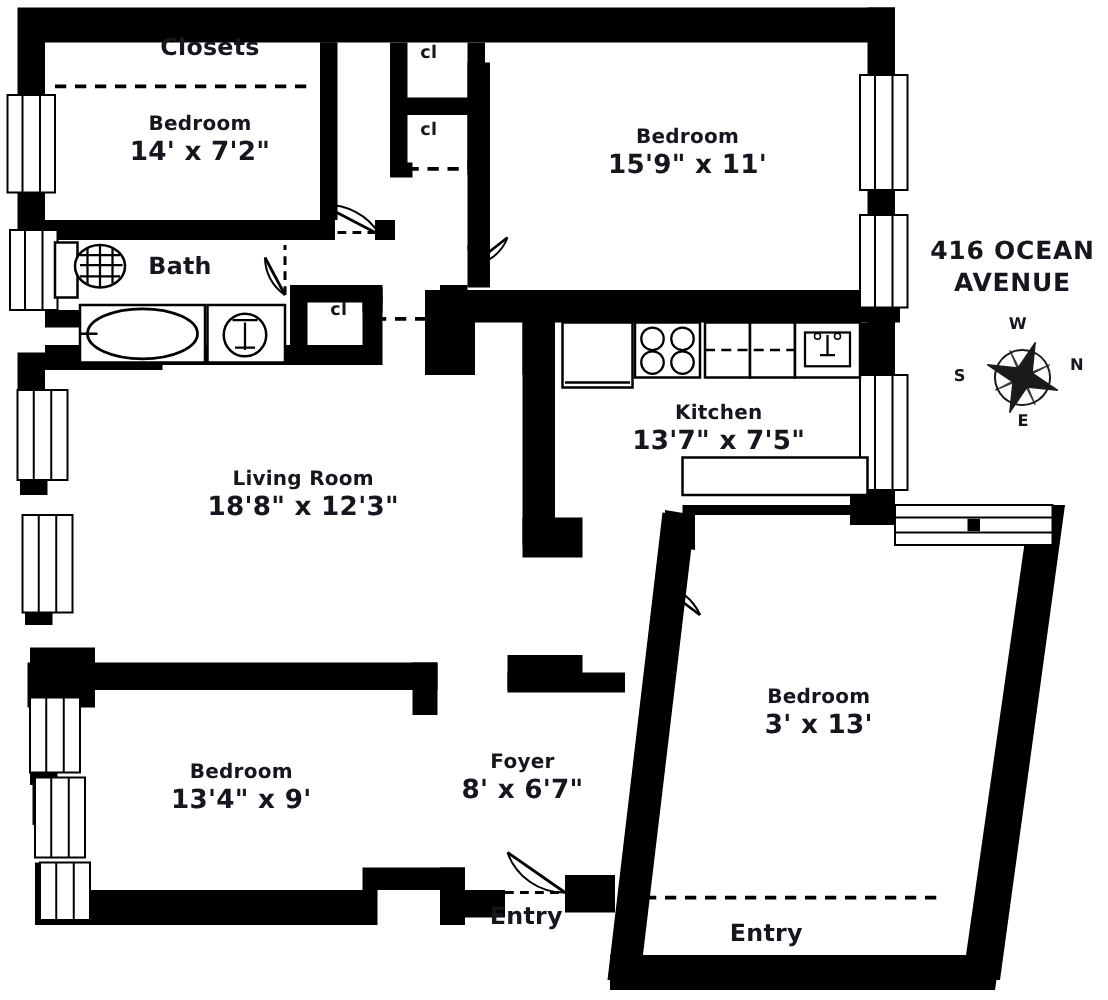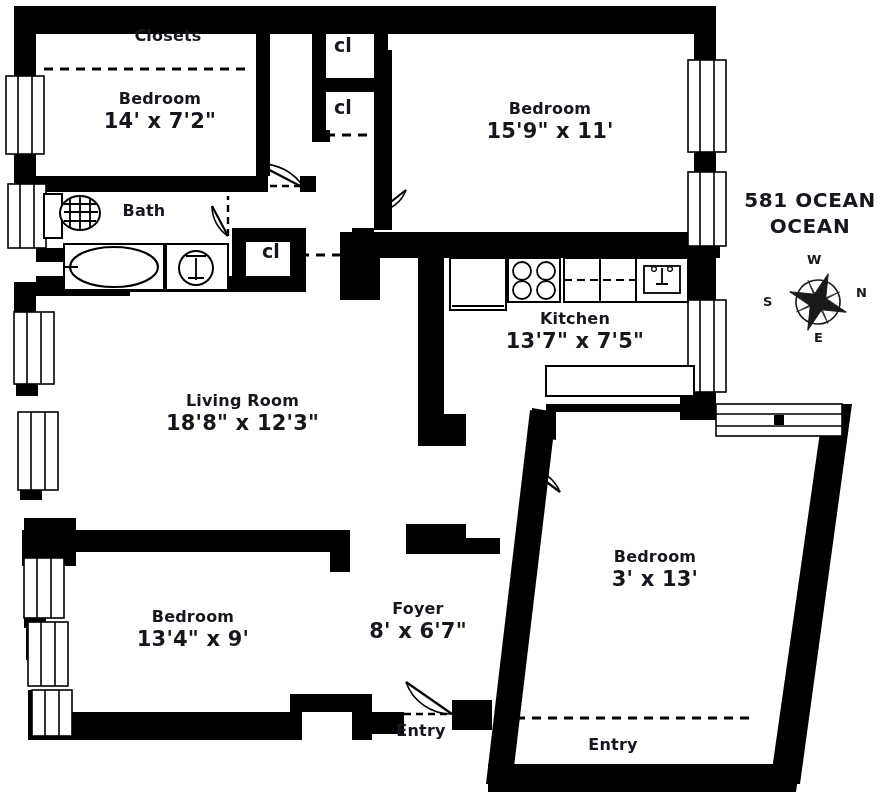--- a/index.html
+++ b/index.html
@@ -42,22 +42,22 @@
     font-size: 16px;
     font-weight: 700;
     letter-spacing: 0.2px;
   }
   .room-label .lbl-dims {
     display: block;
     font-size: 21px;
     font-weight: 700;
     letter-spacing: 0.2px;
   }
-  .label-sm .lbl-name { font-size: 16px; }
-  .label-cl .lbl-name { font-size: 19px; font-weight: 700; }
+  .label-sm .lbl-name { font-size: 19px; }
+  .label-cl .lbl-name { font-size: 14px; font-weight: 700; }
 
   #building-title {
     position: absolute;
     left: 735px;
     top: 188px;
     width: 150px;
     text-align: center;
     color: #16161e;
     font-family: "DejaVu Sans", sans-serif;
     font-size: 20px;
@@ -380,26 +380,26 @@
   </div>
 
   <div class="room-label label-sm" style="left:94px; top:202px; width:100px;">
     <span class="lbl-name">Bath</span>
   </div>
 
   <div class="room-label label-cl" style="left:248px; top:240px; width:46px;">
     <span class="lbl-name">cl</span>
   </div>
 
-  <div class="room-label" style="left:470px; top:310px; width:210px;text-align:center;">
+  <div class="room-label" style="left:470px; top:321px; width:210px;text-align:center;">
     <span class="lbl-name">Kitchen</span>
     <span class="lbl-dims">13'7" x 7'5"</span>
   </div>
 
-  <div class="room-label" style="left:135px; top:392px; width:215px;">
+  <div class="room-label" style="left:135px; top:374px; width:215px;">
     <span class="lbl-name">Living Room</span>
     <span class="lbl-dims">18'8" x 12'3"</span>
   </div>
 
   <div class="room-label" style="left:98px; top:608px; width:190px;">
     <span class="lbl-name">Bedroom</span>
     <span class="lbl-dims">13'4" x 9'</span>
   </div>
 
   <div class="room-label" style="left:344px; top:600px; width:148px;">
@@ -414,22 +414,22 @@
   <div class="room-label" style="left:560px; top:548px; width:190px;">
     <span class="lbl-name">Bedroom</span>
     <span class="lbl-dims">3' x 13'</span>
   </div>
 
   <div class="room-label label-sm" style="left:548px; top:736px; width:130px;">
     <span class="lbl-name">Entry</span>
   </div>
 
   <div id="building-title">
-    <div>581 OCEAN</div>
-    <div>OCEAN</div>
+    <div>416 OCEAN</div>
+    <div>AVENUE</div>
   </div>
 
   <div id="compass">
     <span class="compass-letter cmp-w">W</span>
     <span class="compass-letter cmp-n">N</span>
     <span class="compass-letter cmp-s">S</span>
     <span class="compass-letter cmp-e">E</span>
     <svg viewBox="0 0 112 100" style="position:absolute;left:0;top:0;width:112px;height:100px;">
       <g transform="translate(56,50) rotate(20)" fill="#1a1a1a" stroke="#1a1a1a" stroke-width="1">
 

